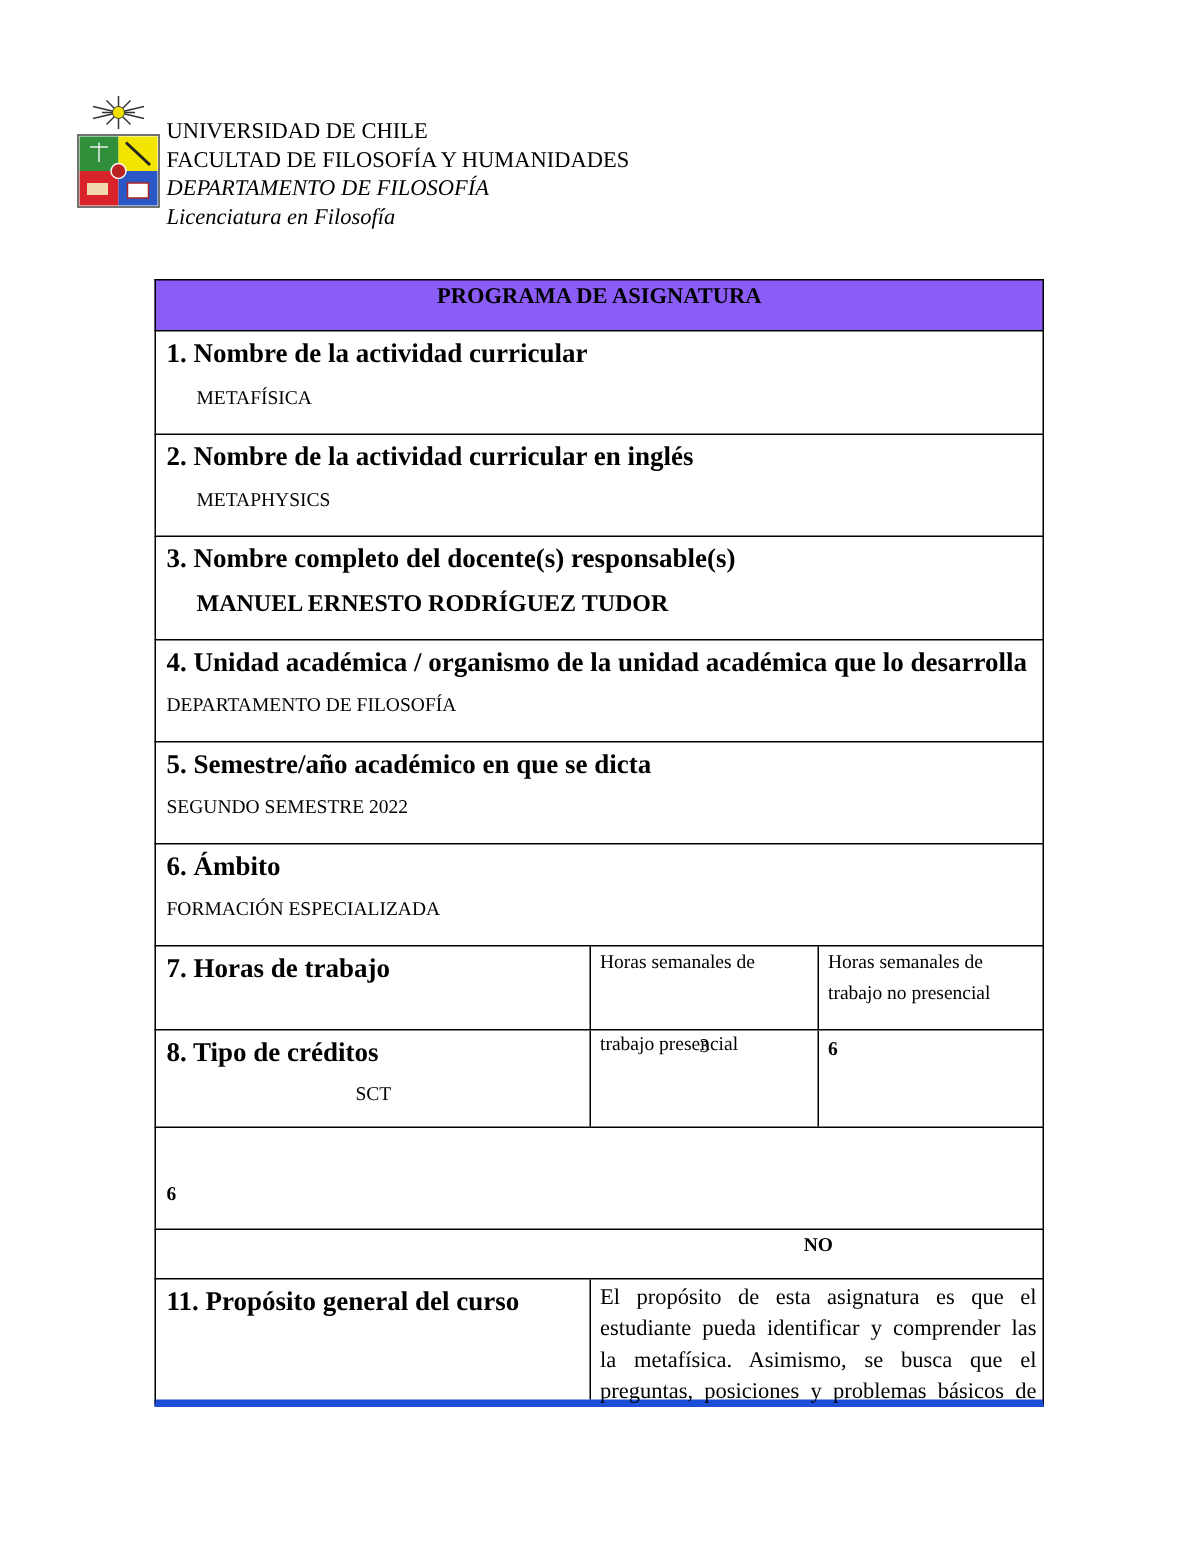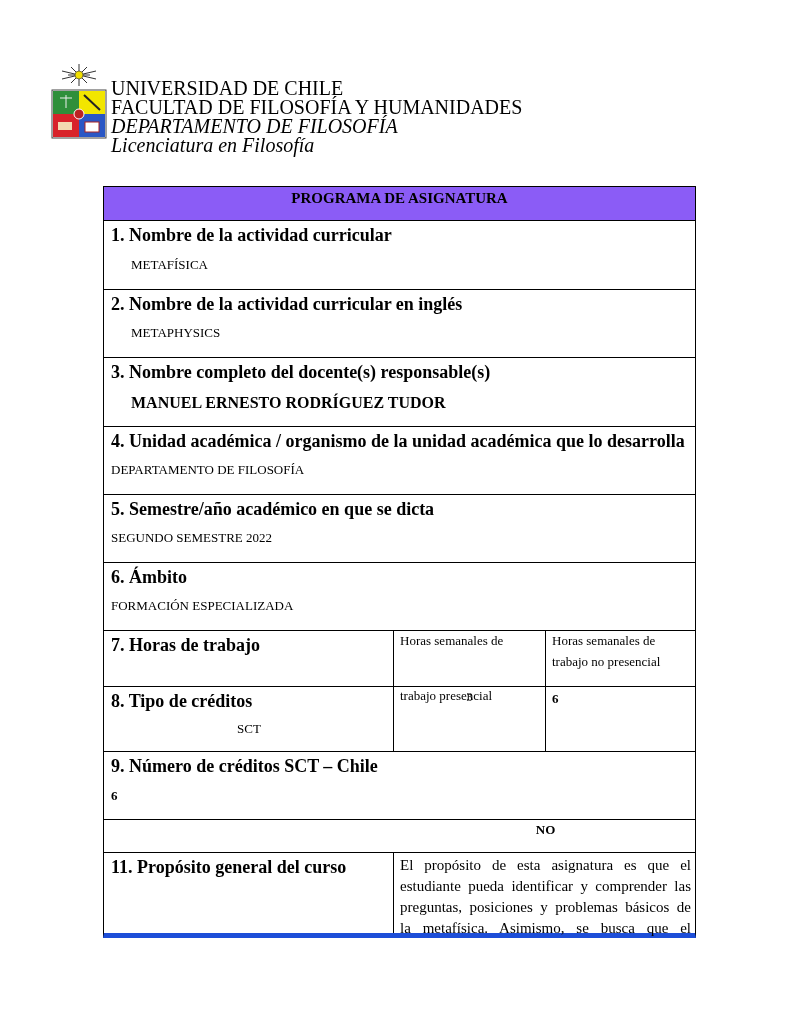--- a/index.html
+++ b/index.html
@@ -1,19 +1,19 @@
 <!DOCTYPE html>
 <html><head>
 <meta charset="utf-8">
 <style>
   html, body { margin:0; padding:0; background:#ffffff; }
   body { width:800px; height:1035px; position:relative; overflow:hidden;
          font-family:"Liberation Serif", serif; color:#000; }
   .logo { position:absolute; left:48px; top:62px; width:62px; height:78px; }
-  .header-text { position:absolute; left:111px; top:79px; font-size:20px; line-height:19px; }
+  .header-text { position:absolute; left:111px; top:79px; font-size:15px; line-height:19px; }
   .header-text .it { font-style:italic; }
   .tbl { position:absolute; left:103px; top:186px; width:593px; }
   .row { position:absolute; left:0; width:593px; border:1px solid #000; box-sizing:border-box; border-bottom:none; }
   .row.last { border-bottom:5px solid #1d4ed8; }
   .title-row { background:#8b5cf6; text-align:center; font-weight:bold; font-size:15px; }
   .lbl { font-weight:bold; font-size:18px; position:absolute; left:7px; top:4px; white-space:nowrap; }
   .val { font-size:13px; position:absolute; white-space:nowrap; }
   .cell { position:absolute; top:0; bottom:0; box-sizing:border-box; }
   .cell.br { border-right:1px solid #000; }
   .p { font-size:15px; line-height:21px; text-align:justify; }
@@ -108,34 +108,33 @@
     </div>
     <div class="cell br" style="left:290px;width:152px;">
       <div class="val" style="left:0;right:0;text-align:center;top:2px;">3</div>
     </div>
     <div class="cell" style="left:442px;width:151px;">
       <div class="val" style="left:6px;top:4px;font-weight:bold;">6</div>
     </div>
   </div>
 
   <div class="row" style="top:565px;height:68px;">
-    <div class="lbl">9. Número de créditos SCT – Chile</div>
     <div class="val" style="left:7px;top:36px;font-weight:bold;">6</div>
   </div>
 
   <div class="row" style="top:633px;height:33px;">
     <div class="cell" style="left:290px;width:303px;">
       <div class="val" style="left:0;right:0;text-align:center;top:2px;font-weight:bold;">NO</div>
     </div>
   </div>
 
   <div class="row last" style="top:666px;height:86px;">
     <div class="cell br" style="left:0;width:290px;">
       <div class="lbl">11. Propósito general del curso</div>
     </div>
     <div class="cell" style="left:290px;width:303px;padding:2px 6px 0 6px;">
       <div class="p" style="text-align-last:justify;">El propósito de esta asignatura es que el</div>
       <div class="p" style="text-align-last:justify;">estudiante pueda identificar y comprender las</div>
+      <div class="p" style="text-align-last:justify;">la metafísica. Asimismo, se busca que el</div>
       <div class="p" style="text-align-last:justify;">preguntas, posiciones y problemas básicos de</div>
-      <div class="p" style="text-align-last:justify;">la metafísica. Asimismo, se busca que el</div>
     </div>
   </div>
 </div>
 
 </body></html>

